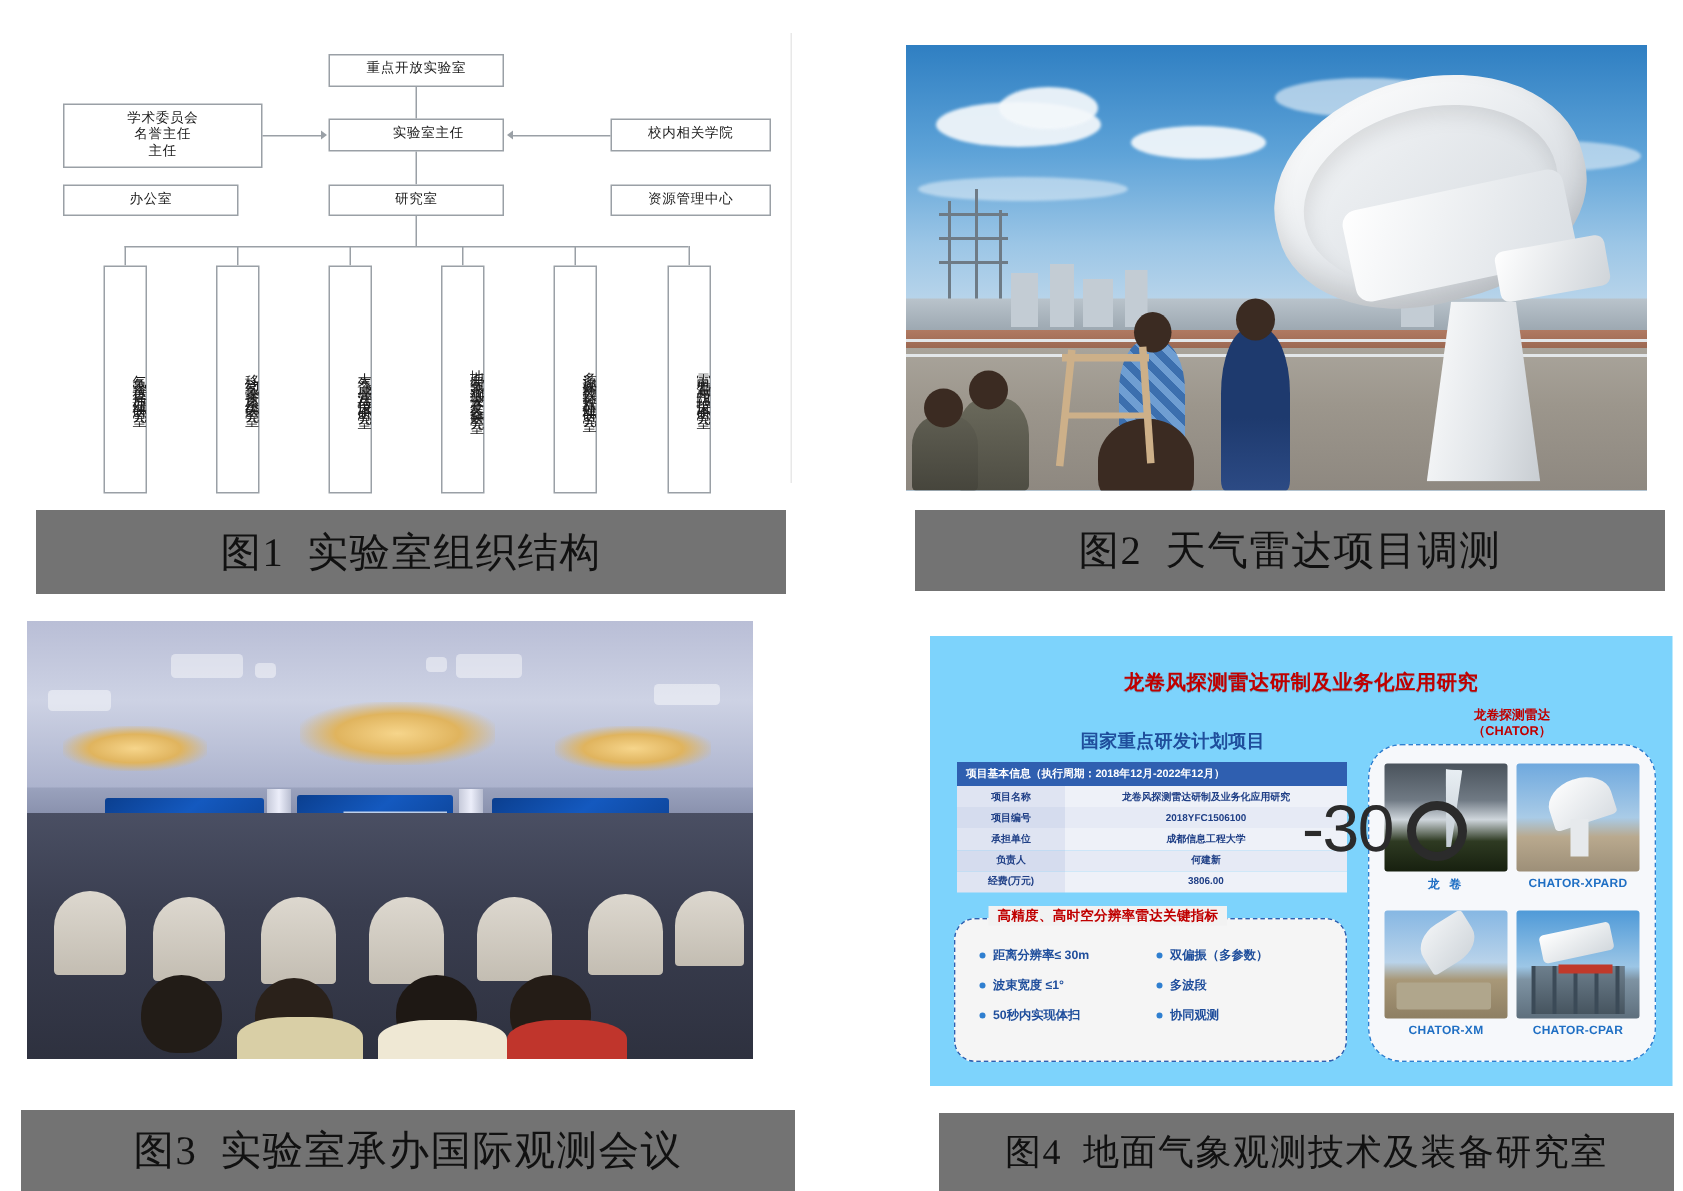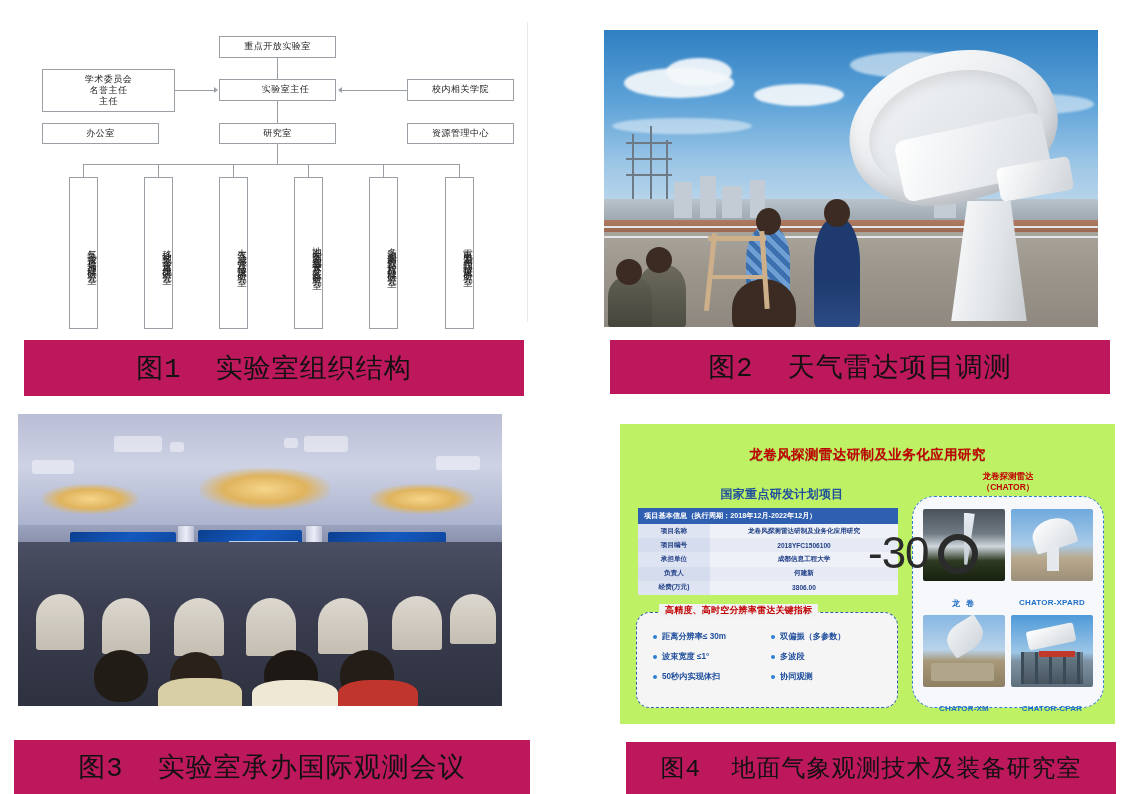--- a/index.html
+++ b/index.html
@@ -9,24 +9,24 @@
     background: #ffffff;
     font-family: "Liberation Sans", "DejaVu Sans", sans-serif;
     overflow: hidden;
   }
   #page { position: relative; width: 1122px; height: 742px; background: #fff; }
 
   
   .panel { position: absolute; }
   .caption-bar {
     position: absolute;
-    background: #be185d;
+    background: #737373;
     display: flex; align-items: center; justify-content: center;
     color: #111;
-    font-family: Liberation Mono, monospace;
+    font-family: Liberation Serif, serif;
     font-size: 27px;
     letter-spacing: 1px;
     white-space: pre;
   }
 
   
   #fig1 { left: 24px; top: 22px; width: 500px; height: 310px; background:#fff; }
   #fig1 .oc { position: absolute; inset: 0; }
   .ob {
     position: absolute;
@@ -122,21 +122,21 @@
   .led .ln2 { position:absolute; left:30%; top:34%; right:14%; height:2px; background: rgba(255,255,255,.45); }
   .led .globe { position:absolute; left:6%; bottom:6%; width:34%; height:46%;
         background: radial-gradient(circle at 40% 40%, rgba(140,200,255,.85), rgba(20,90,180,0) 70%); border-radius:50%; }
   .pillar { position:absolute; background: linear-gradient(90deg,#c6cada,#eceefa,#b8bdd0); }
   .crowd { position:absolute; left:0; bottom:0; width:100%; height:56%;
         background: linear-gradient(180deg,#4a4f63 0%, #3a3e50 40%, #2e313f 100%); }
   .chair { position:absolute; background: linear-gradient(180deg,#ddd8cf,#c3bdb2); border-radius: 26px 26px 3px 3px; }
   .phead { position:absolute; border-radius:50% 50% 44% 44%; }
 
   
-  #fig4 { left: 620px; top: 424px; width: 495px; height: 300px; background:#bef264; overflow:hidden; }
+  #fig4 { left: 620px; top: 424px; width: 495px; height: 300px; background:#7dd3fc; overflow:hidden; }
   .slide-title {
     position:absolute; left:0; right:0; top:22px; text-align:center;
     color:#c00000; font-weight:bold; font-size:13.5px; letter-spacing:.4px;
     text-shadow: 0 1px 0 rgba(0,0,0,.18);
     font-family: "DejaVu Sans", "Liberation Sans", sans-serif;
   }
   .sub-title {
     position:absolute; left:52px; top:62px; width:220px; text-align:center;
     color:#1f4e9c; font-weight:bold; font-size:12px; letter-spacing:.3px;
   }
@@ -169,21 +169,21 @@
   }
   .radar-title {
     position:absolute; left:0; right:0; top:-26px; text-align:center;
     color:#c00000; font-weight:bold; font-size:8.5px; line-height:1.35;
   }
   .radar-title .en { color:#c00000; }
   .rgrid { position:absolute; left:10px; top:12px; right:10px; bottom:8px;
            display:grid; grid-template-columns:1fr 1fr; grid-template-rows:1fr 1fr; gap:6px 6px; }
   .rcell { display:flex; flex-direction:column; align-items:center; }
   .rthumb { width:100%; height:72px; border-radius:2px; overflow:hidden; position:relative; }
-  .rlabel { margin-top:17px; font-size:8px; font-weight:bold; color:#1f6fc4; letter-spacing:.2px; }
+  .rlabel { margin-top:3px; font-size:8px; font-weight:bold; color:#1f6fc4; letter-spacing:.2px; }
   .rlabel.cn { color:#1f6fc4; letter-spacing:2px; }
 
   
   .t-tornado { background: linear-gradient(180deg,#4a535c 0%, #707a84 34%, #cfd6dc 52%, #2e3a22 72%, #17200f 100%); }
   .t-tornado .funnel {
     position:absolute; left:46%; top:6%; width:16%; height:72%;
     background: linear-gradient(180deg,#e8eef3,#c3ccd3);
     clip-path: polygon(8% 0, 92% 0, 62% 100%, 38% 100%);
     transform: rotate(4deg);
   }

